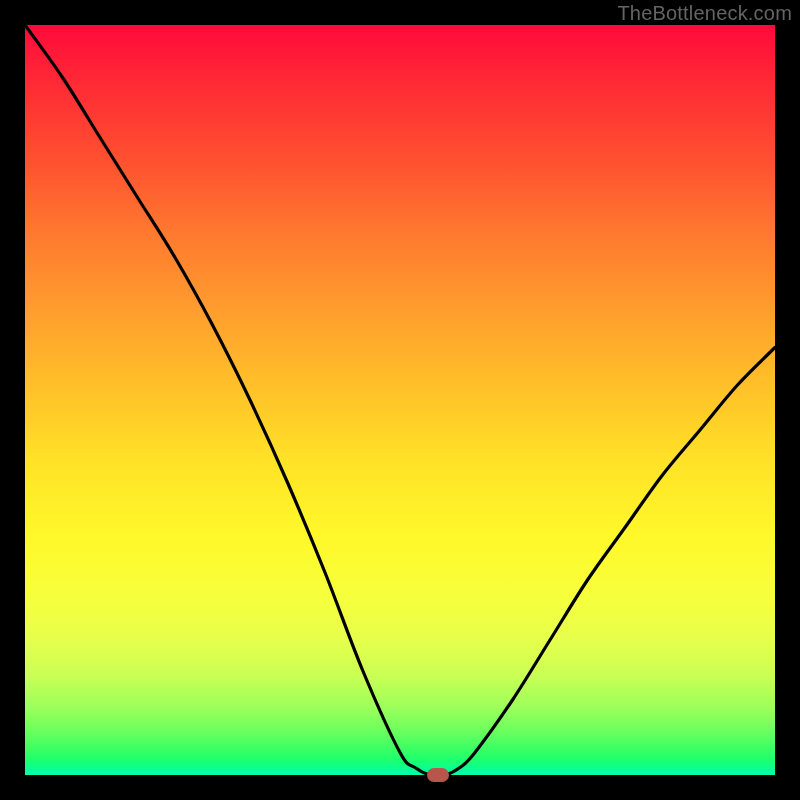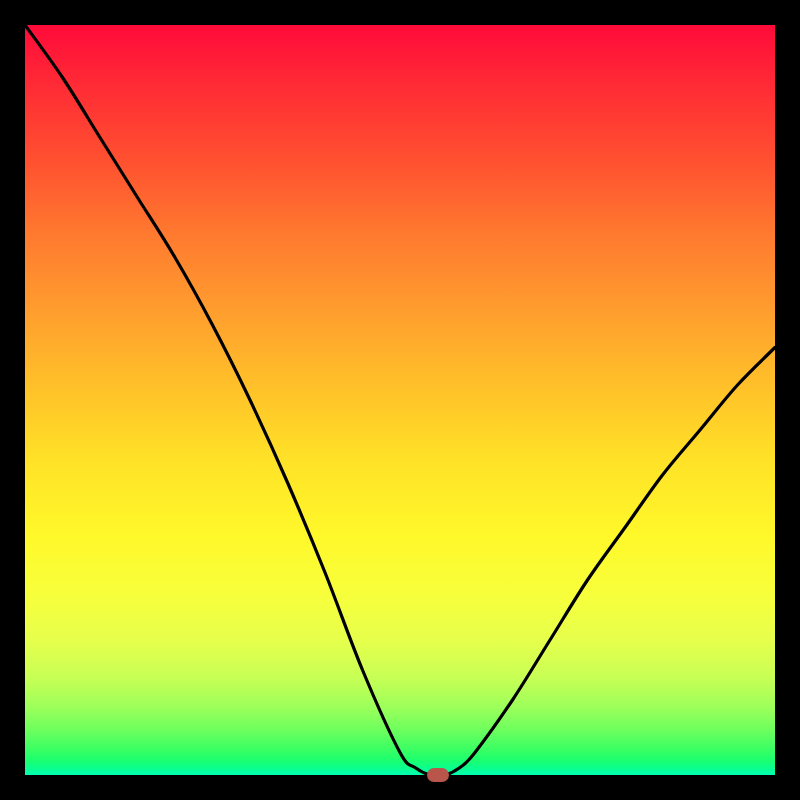--- a/index.html
+++ b/index.html
@@ -71,20 +71,21 @@
     font-weight: 500;
     letter-spacing: 0.2px;
     user-select: none;
   }
 </style>
 </head>
 <body>
 
 <div class="frame">
 
+  <div class="watermark">TheBottleneck.com</div>
 
   <div class="plot-area">
     <svg class="curve-svg" viewBox="0 0 750 750" preserveAspectRatio="none">
       <path id="curve-path" fill="none" stroke="#000" stroke-width="3.2" stroke-linecap="round" stroke-linejoin="round" d="M 0 0 C 6.25 8.75, 25 33.75, 37.5 52.5 C 50 71.25, 62.5 92.5, 75 112.5 C 87.5 132.5, 100 152.5, 112.5 172.5 C 125 192.5, 137.5 211.25, 150 232.5 C 162.5 253.75, 175 276.25, 187.5 300 C 200 323.75, 212.5 348.75, 225 375 C 237.5 401.25, 250 428.75, 262.5 457.5 C 275 486.25, 287.5 516.25, 300 547.5 C 312.5 578.75, 325 615, 337.5 645 C 350 675, 366.25 711.25, 375 727.5 C 383.75 743.75, 385 738.75, 390 742.5 C 395 746.25, 400 748.75, 405 750 C 410 751.25, 415.00000000000006 751.25, 420.00000000000006 750 C 425.00000000000006 748.75, 429.99999999999994 746.25, 434.99999999999994 742.5 C 439.99999999999994 738.75, 441.25 738.75, 450 727.5 C 458.75 716.25, 475 693.75, 487.5 675 C 500 656.25, 512.5 635, 525 615 C 537.5 595, 550 573.75, 562.5 555 C 575 536.25, 587.5 520, 600 502.5 C 612.5 485, 625 466.25, 637.5 450 C 650 433.75, 662.5 420, 675 405 C 687.5 390, 700 373.75, 712.5 360 C 725 346.25, 743.75 328.75000000000006, 750 322.50000000000006"></path>
     </svg>
     <div class="dot" id="marker-dot" style="left: 412.5px; top: 750px; background: rgb(185, 86, 76);"></div>
   </div>
 
 </div>
 

